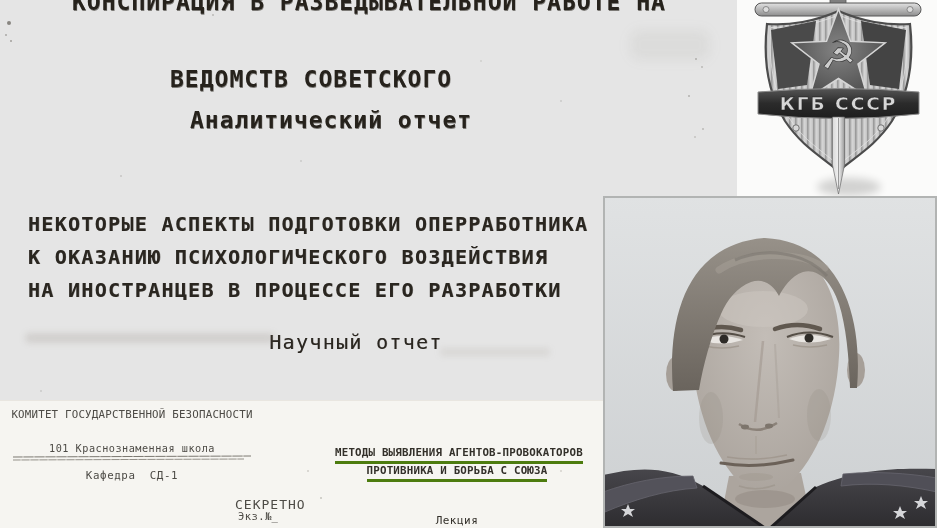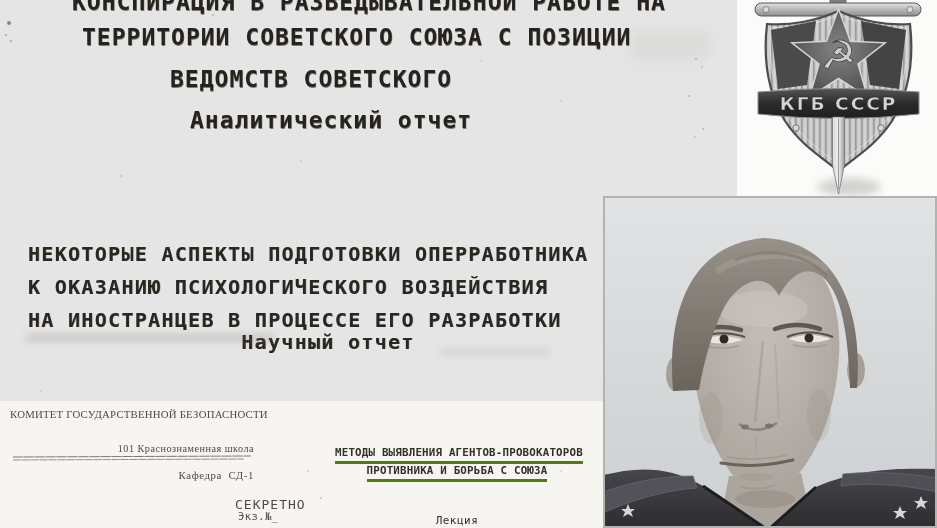--- a/index.html
+++ b/index.html
@@ -14,29 +14,29 @@
   .panel-white{position:absolute;left:737px;top:0;width:200px;height:197px;background:#fbfbfa;}
   
   .t-line{position:absolute;font-weight:bold;color:#26221c;font-size:23px;line-height:26px;
     letter-spacing:1px;white-space:pre;text-shadow:0.5px 0.5px 0.6px rgba(38,34,28,.55);}
   .t1{left:72px;top:-11px;}
   .t2{left:82px;top:24px;}
   .t3{left:170px;top:66px;}
   .t4{left:190px;top:107px;}
   
   .r-line{position:absolute;left:28px;font-weight:bold;color:#2a2620;font-size:20px;line-height:24px;
-    letter-spacing:1.3px;white-space:pre;text-shadow:0.4px 0.4px 0.5px rgba(42,38,32,.5);margin-top:30px;}
+    letter-spacing:1.3px;white-space:pre;text-shadow:0.4px 0.4px 0.5px rgba(42,38,32,.5);}
   .r1{top:212px;}
   .r2{top:245px;}
   .r3{top:278px;}
-  .r-label{position:absolute;left:0;top:330px;width:656px;text-align:center;font-weight:bold;
-    color:#2a2620;font-size:20px;letter-spacing:1.3px;text-shadow:0.4px 0.4px 0.5px rgba(42,38,32,.5);}
+  .r-label{position:absolute;left:0;top:330px;width:656px;text-align:center;font-weight:normal;
+    color:#2a2620;font-size:20px;letter-spacing:1.3px;text-shadow:0.4px 0.4px 0.5px rgba(42,38,32,.5);padding-left:28px;}
   
   .committee{position:absolute;left:10px;top:406px;width:244px;height:90px;color:#4d4b46;}
-  .committee .c-line{position:absolute;width:100%;text-align:right;white-space:pre;font-family:Liberation Serif, serif;}
+  .committee .c-line{position:absolute;width:100%;text-align:center;white-space:pre;}
   .c-org1{top:2px;font-size:10.8px;letter-spacing:0.2px;}
   .c-org2{top:15px;font-size:10.8px;letter-spacing:0.6px;}
   .c-school{top:37px;font-size:10.2px;letter-spacing:0.5px;}
   .c-rule{position:absolute;left:3px;top:50px;width:238px;transform:rotate(-0.3deg);}
   .c-rule .l1{height:1px;background:repeating-linear-gradient(90deg,#7c7972 0 9px,#a3a099 9px 11px);}
   .c-rule .l2{margin-top:2px;height:1px;background:repeating-linear-gradient(90deg,#94918a 0 7px,#b5b2ab 7px 9px);width:97%;}
   .c-dept{top:63px;font-size:10.8px;letter-spacing:0.6px;}
   .c-secret{position:absolute;left:235px;top:497px;font-size:13px;letter-spacing:1px;color:#4d4b46;white-space:pre;}
   .c-copy{position:absolute;left:238px;top:510px;font-size:10.5px;letter-spacing:0.4px;color:#4d4b46;white-space:pre;}
   
@@ -72,21 +72,20 @@
 </style>
 </head>
 <body>
 
 <div class="canvas">
 
   <div class="paper-bottom"></div>
   <div class="panel-white"></div>
 
   <div class="t-line t1">КОНСПИРАЦИЯ В РАЗВЕДЫВАТЕЛЬНОЙ РАБОТЕ НА</div>
-  <div class="t-line t2">ТЕРРИТОРИИ СОВЕТСКОГО СОЮЗА С ПОЗИЦИИ</div>
   <div class="t-line t3">ВЕДОМСТВ СОВЕТСКОГО</div>
   <div class="t-line t4">Аналитический отчет</div>
 
   <div class="r-line r1">НЕКОТОРЫЕ АСПЕКТЫ ПОДГОТОВКИ ОПЕРРАБОТНИКА</div>
   <div class="r-line r2">К ОКАЗАНИЮ ПСИХОЛОГИЧЕСКОГО ВОЗДЕЙСТВИЯ</div>
   <div class="r-line r3">НА ИНОСТРАНЦЕВ В ПРОЦЕССЕ ЕГО РАЗРАБОТКИ</div>
   <div class="r-label">Научный отчет</div>
 
   <div class="committee">
     <div class="c-line c-org1">КОМИТЕТ ГОСУДАРСТВЕННОЙ БЕЗОПАСНОСТИ</div>

